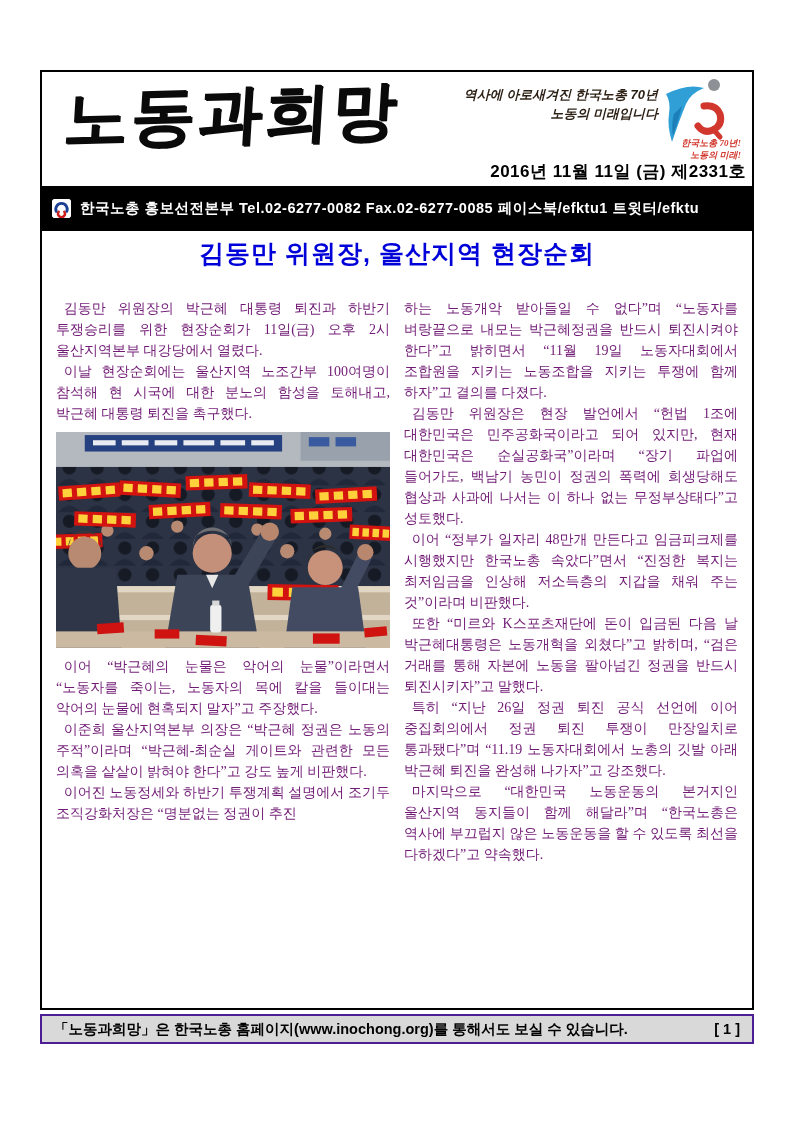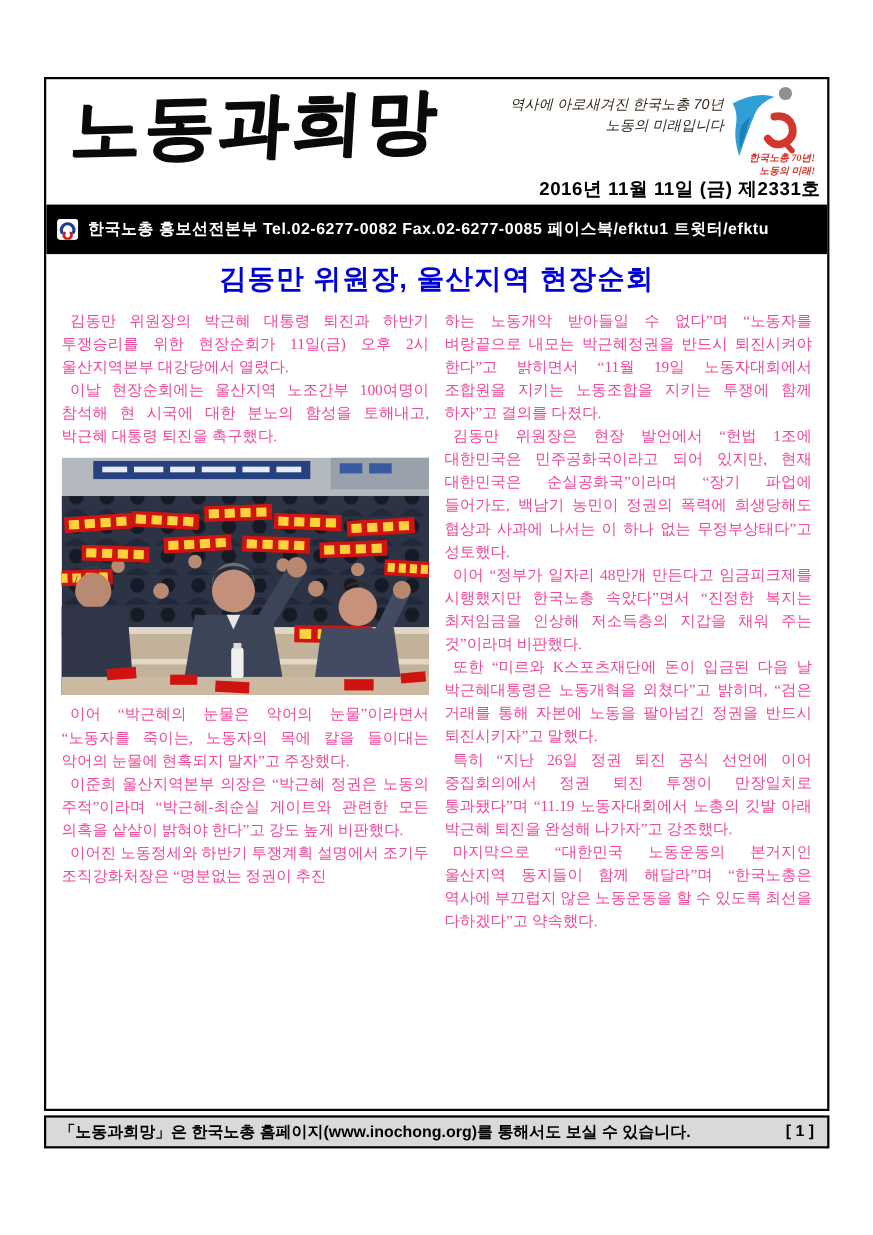--- a/index.html
+++ b/index.html
@@ -19,21 +19,21 @@
     font-size: 64px; font-weight: 900; color: #0a0a0a;
     transform: skewX(-5deg) rotate(-1.5deg);
     letter-spacing: 3px; line-height: 1;
     text-shadow: 1.5px 1px 0 #0a0a0a;
     white-space: nowrap;
   }
   .mast-right { position: absolute; right: 8px; top: 4px; width: 330px; }
   .slogan {
     position: absolute; right: 86px; top: 10px; text-align: right;
     font-family: "Liberation Sans", "DejaVu Sans", sans-serif;
-    font-weight: 400; font-style: italic; font-size: 13px; color: #2b1f14;
+    font-weight: 700; font-style: italic; font-size: 13px; color: #2b1f14;
     line-height: 1.45; white-space: nowrap;
   }
   .logo70 { position: absolute; right: 2px; top: 0; width: 84px; height: 86px; }
   .date-line {
     position: absolute; right: 6px; top: 88px;
     font-family: "Liberation Sans", "DejaVu Sans", sans-serif;
     font-weight: 700; font-size: 17px; color: #000; letter-spacing: 0.5px;
     white-space: nowrap;
   }
 
@@ -56,30 +56,30 @@
     white-space: nowrap;
   }
   .subheadline {
     margin: 6px 0 8px; text-align: center;
     font-family: "Liberation Sans", "DejaVu Sans", sans-serif;
     font-weight: 800; font-size: 25px; letter-spacing: 1px;
   }
 
   
   .body-cols { display: flex; gap: 14px; padding: 4px 14px 0; }
-  .col { flex: 1 1 0; min-width: 0; font-size: 14px; line-height: 1.5; text-align: justify; color: #ec4899; }
+  .col { flex: 1 1 0; min-width: 0; font-size: 14px; line-height: 1.5; text-align: justify; color: #701a75; margin-top: 16px; }
   .col p { margin: 0; text-indent: 0.55em; word-break: keep-all; }
   .col p.no-indent { text-indent: 0; }
   .photo-wrap { margin: 8px 0; line-height: 0; }
   .photo-wrap svg { width: 100%; height: auto; display: block; }
 
   
   .footer-bar {
     position: absolute; left: 40px; top: 1014px; width: 714px; height: 30px;
-    border: 2px solid #000000; background: #d9d9d9;
+    border: 2px solid #4c1d95; background: #d9d9d9;
     display: flex; align-items: center; justify-content: space-between;
     padding: 0 12px;
     font-family: "Liberation Sans", "DejaVu Sans", sans-serif;
     font-weight: 700; font-size: 14.5px; color: #000; white-space: nowrap;
   }
 </style>
 </head>
 <body>
 
 <div class="page">

